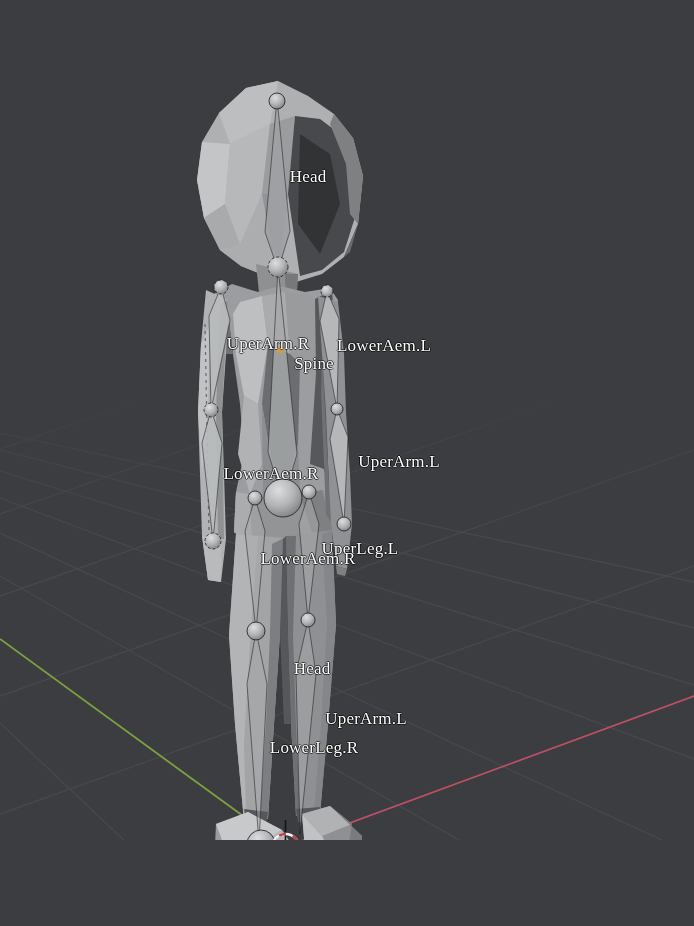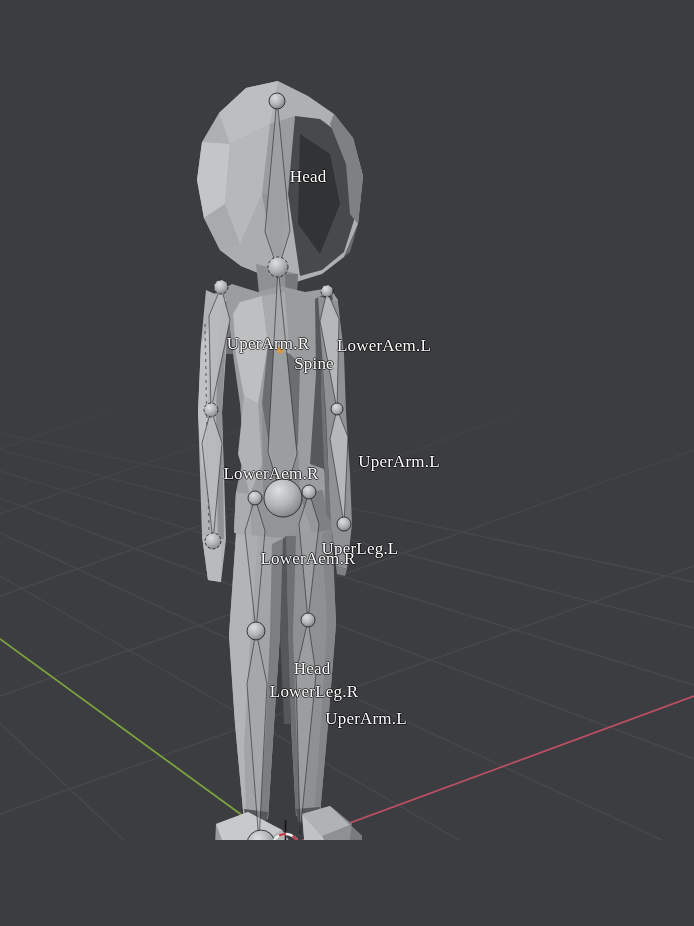--- a/index.html
+++ b/index.html
@@ -201,15 +201,15 @@
   <div class="bone-label" style="left: 308px; top: 153px;">Head</div>
   <div class="bone-label" style="left: 268px; top: 320px;">UperArm.R</div>
   <div class="bone-label" style="left: 384px; top: 322px;">LowerAem.L</div>
   <div class="bone-label" style="left: 314px; top: 340px;">Spine</div>
   <div class="bone-label" style="left: 271px; top: 450px;">LowerAem.R</div>
   <div class="bone-label" style="left: 399px; top: 438px;">UperArm.L</div>
   <div class="bone-label" style="left: 360px; top: 525px;">UperLeg.L</div>
   <div class="bone-label" style="left: 308px; top: 535px;">LowerAem.R</div>
   <div class="bone-label" style="left: 312px; top: 645px;">Head</div>
   <div class="bone-label" style="left: 366px; top: 695px;">UperArm.L</div>
-  <div class="bone-label" style="left: 314px; top: 668px;">LowerLeg.R</div>
+  <div class="bone-label" style="left: 314px; top: 724px;">LowerLeg.R</div>
 
 </div>
 
 </body></html>

